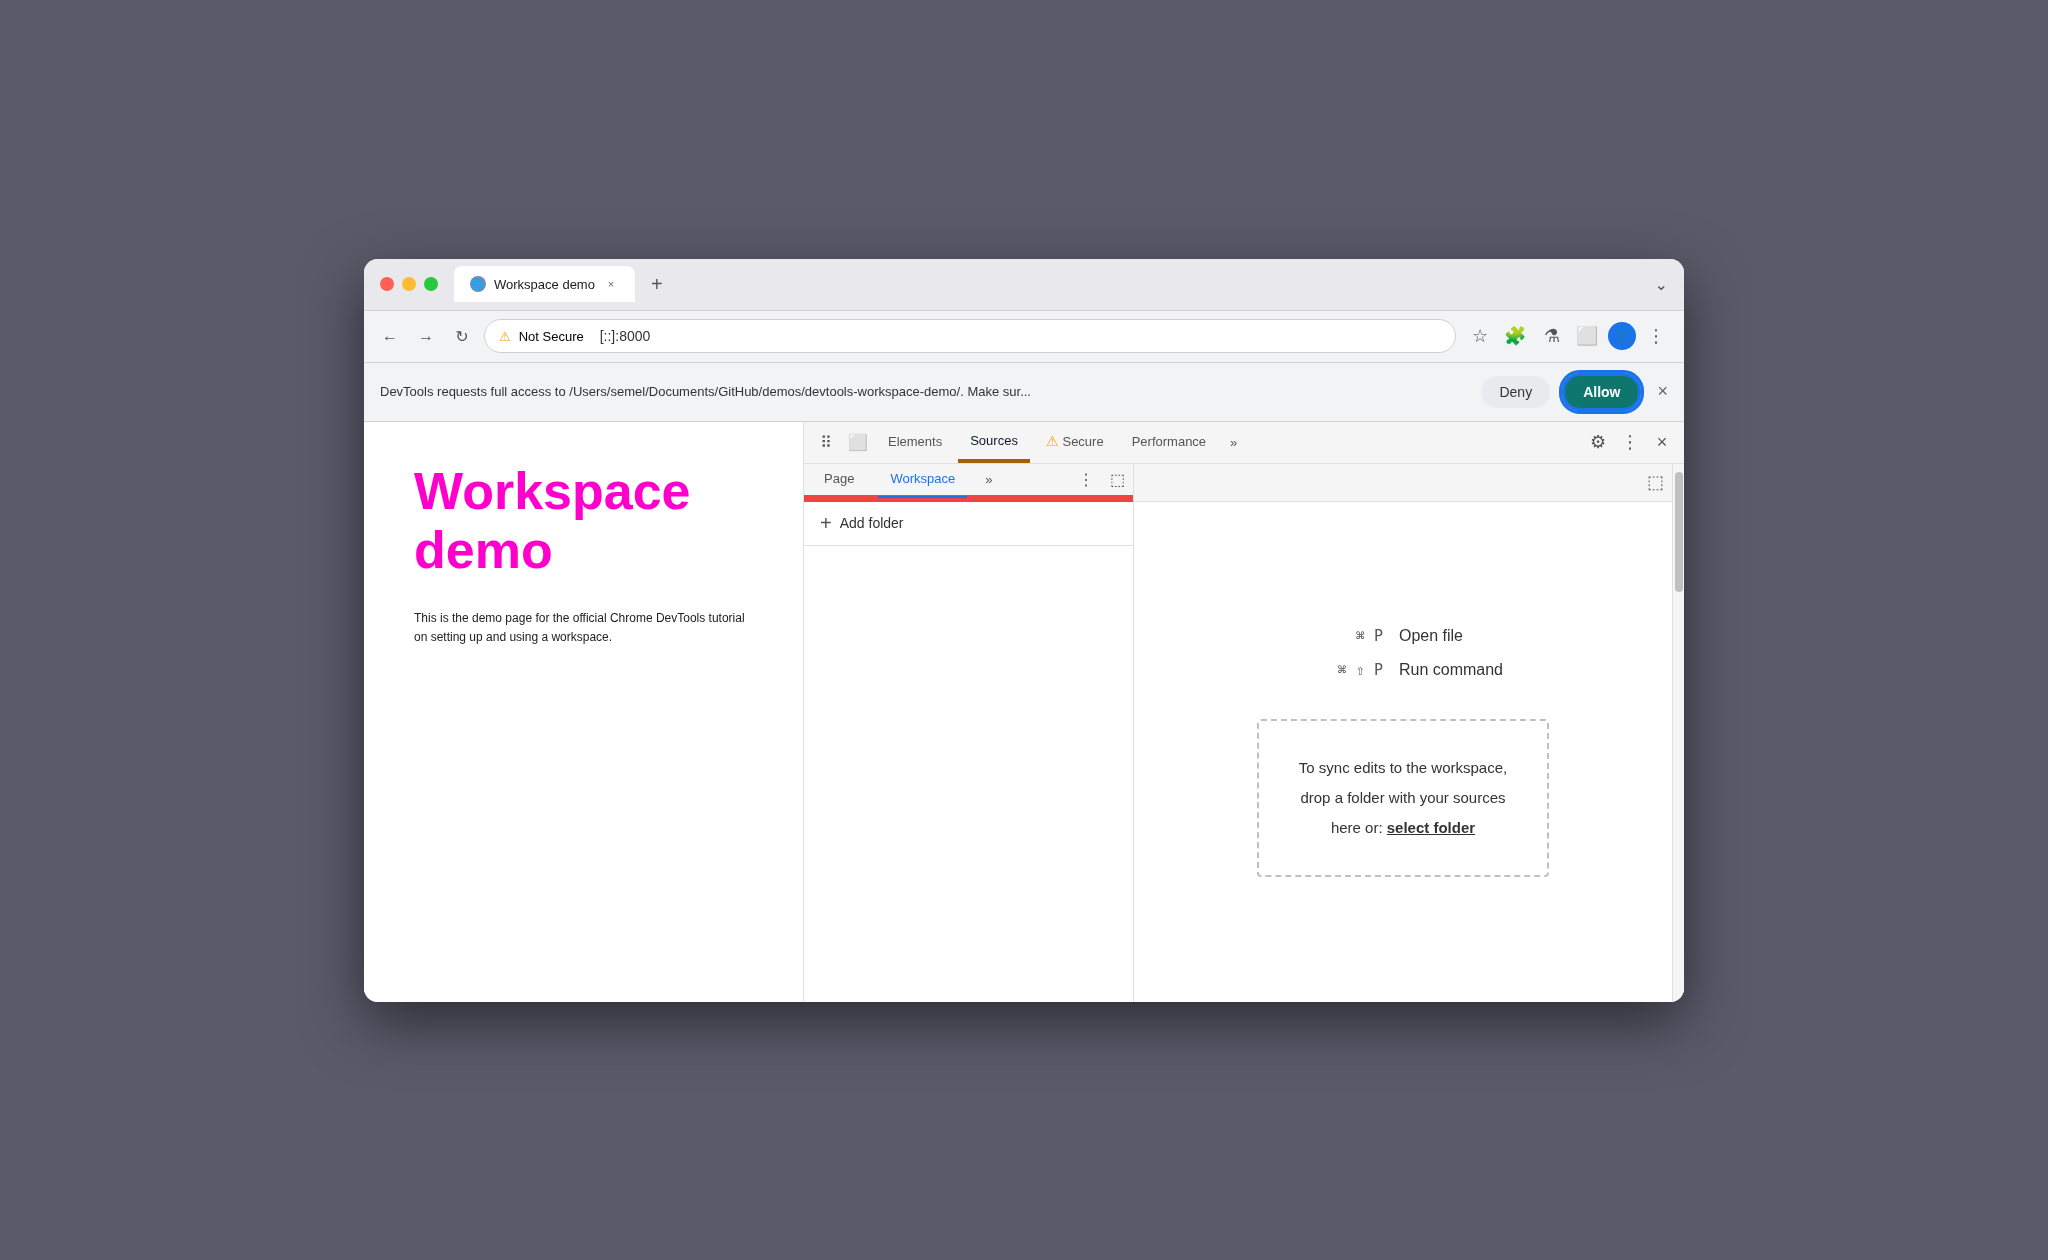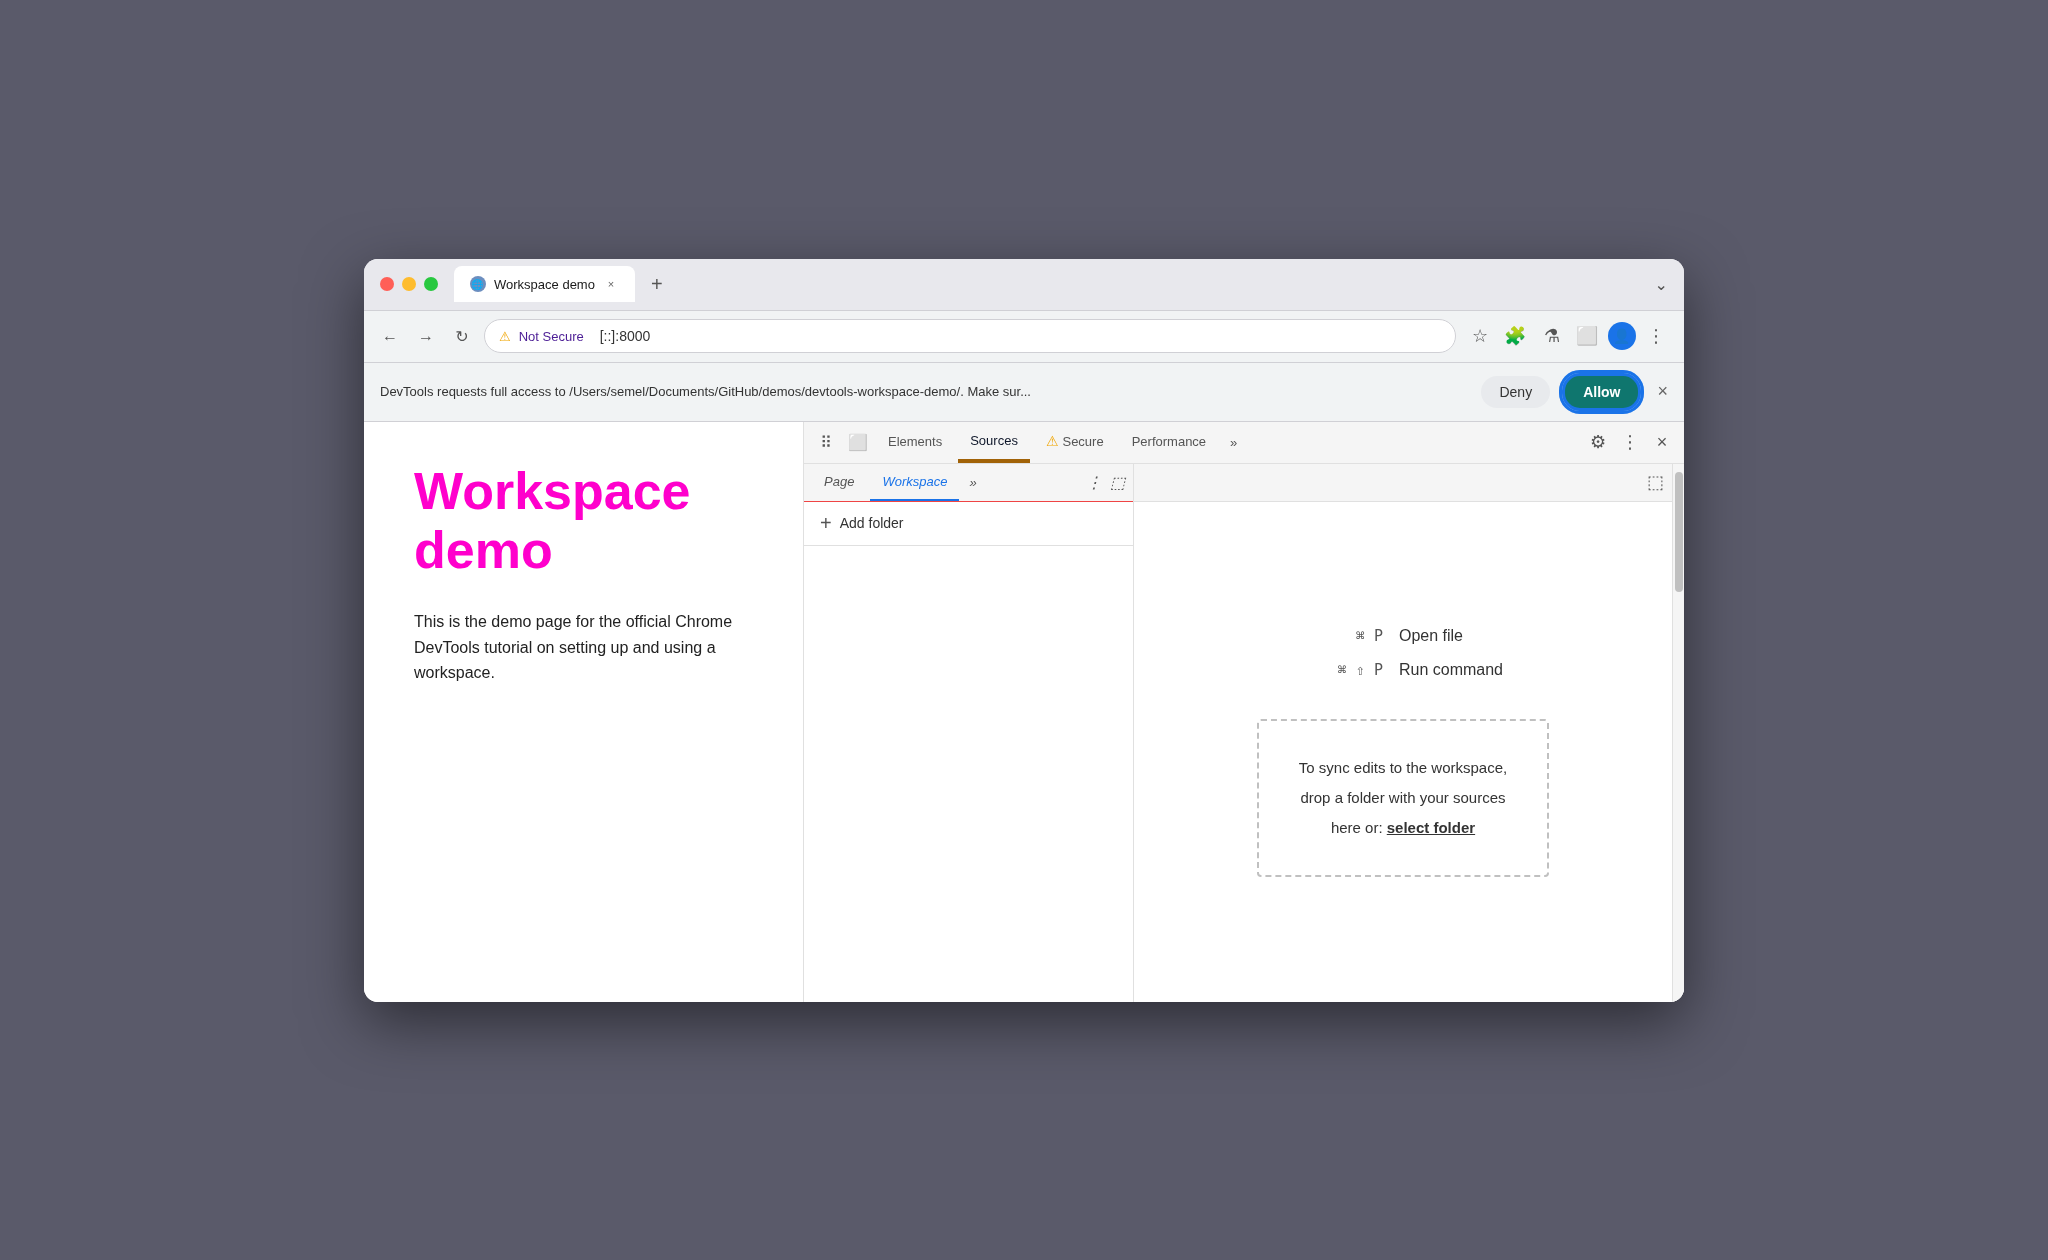--- a/index.html
+++ b/index.html
@@ -188,21 +188,21 @@
       border-right: 1px solid #e0e0e0;
     }
     .page-title {
       font-size: 52px;
       font-weight: 700;
       color: #ff00cc;
       margin-bottom: 28px;
       line-height: 1.15;
     }
     .page-body {
-      font-size: 16px;
+      font-size: 12px;
       color: #222;
       line-height: 1.6;
       margin-bottom: 20px;
     }
     .page-body a {
       color: #1a73e8;
       text-decoration: underline;
     }
 
     
@@ -270,25 +270,24 @@
     .dt-left-panel {
       width: 330px;
       border-right: 1px solid #e0e0e0;
       display: flex;
       flex-direction: column;
     }
     .dt-subtabs {
       display: flex;
       align-items: center;
       height: 38px;
-      border-bottom: 1px solid #ef4444;
+      border-bottom: 7px solid #ef4444;
       background: #f5f5f5;
       padding: 0 8px;
-      gap: 4px;
-      font-style: italic;
+      gap: 12px;
     }
     .dt-subtab {
       padding: 0 12px;
       height: 38px;
       display: flex;
       align-items: center;
       font-size: 13px;
       color: #555;
       cursor: pointer;
       border-bottom: 2px solid transparent;
@@ -442,21 +441,21 @@
     </div>
     <div class="tab-dropdown">⌄</div>
   </div>
 
   <div class="address-bar">
     <div class="nav-btn">←</div>
     <div class="nav-btn">→</div>
     <div class="nav-btn">↻</div>
     <div class="address-field">
       <span class="not-secure-icon">⚠</span>
-      <span style="font-size:13px;color:#4c1d95;">Not Secure</span>
+      <span style="font-size:13px;color:#000000;">Not Secure</span>
       <span style="margin-left:8px;">[::]:8000</span>
     </div>
     <div class="toolbar-icons">
       <div class="toolbar-icon">☆</div>
       <div class="toolbar-icon">🧩</div>
       <div class="toolbar-icon">⚗</div>
       <div class="toolbar-icon">⬜</div>
       <div class="profile-icon">👤</div>
       <div class="toolbar-icon">⋮</div>
     </div>

